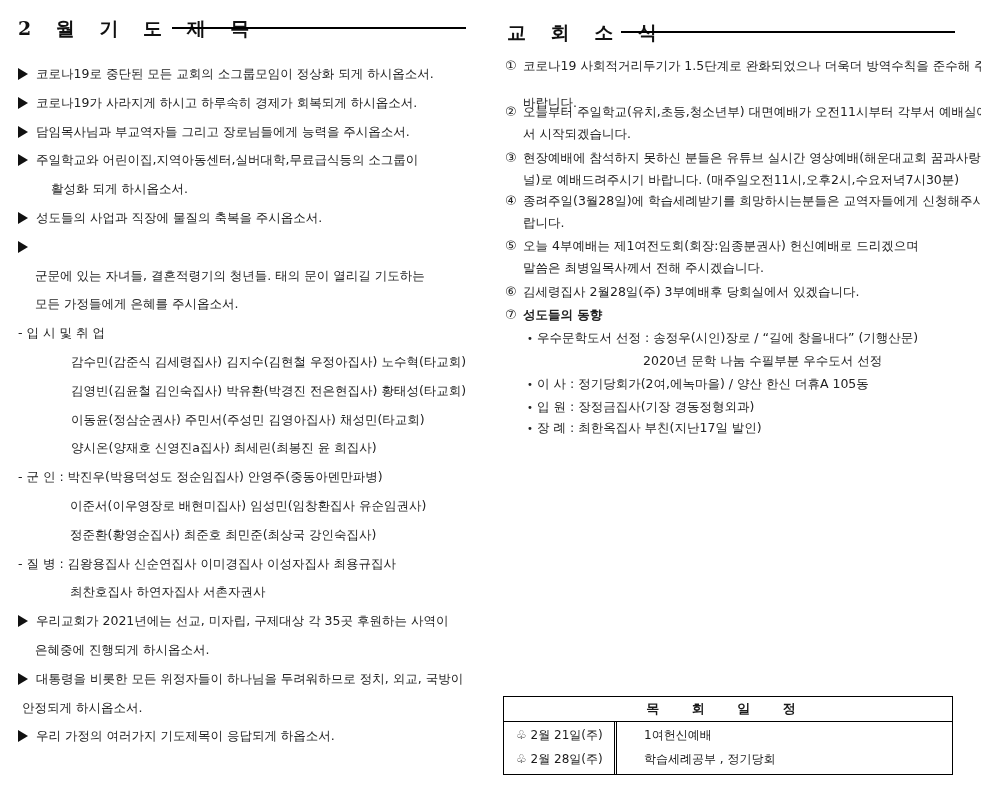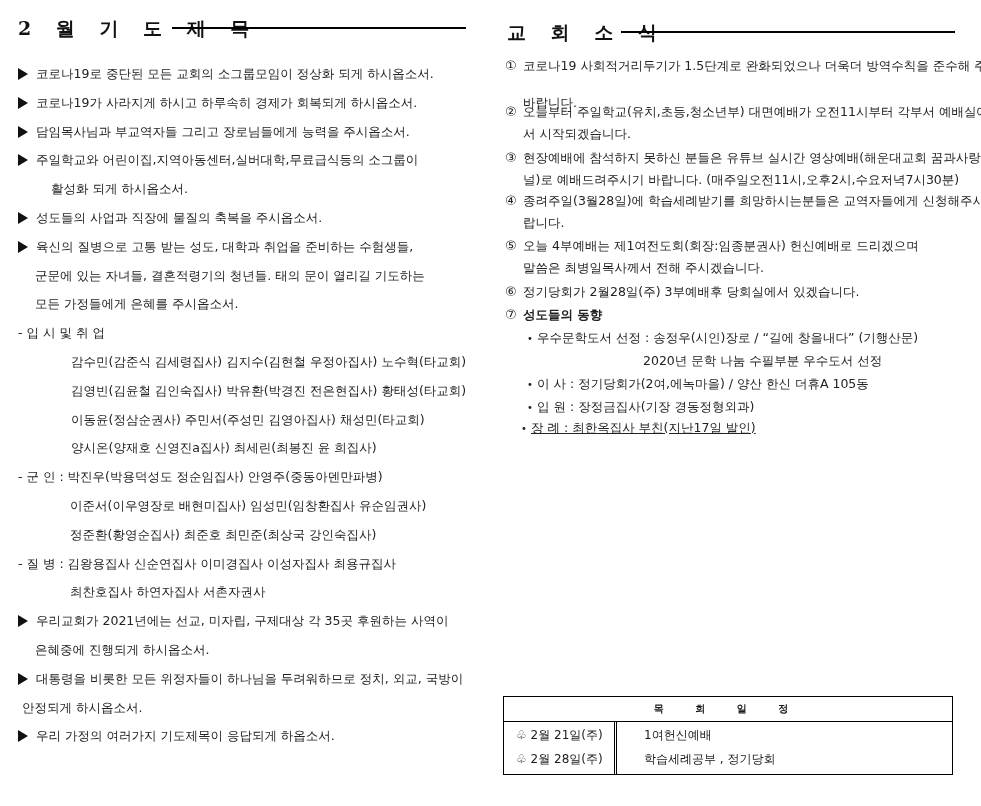--- a/index.html
+++ b/index.html
@@ -32,21 +32,21 @@
     .dot { display: inline-block; width: 14px; text-align: center; font-size: 10px; }
     .bold { font-weight: bold; }
 
     
     .sched {
       position: absolute; left: 503px; top: 696px; width: 450px; height: 79px;
       border: 1.5px solid #000; box-sizing: border-box;
     }
     .sched-title {
       height: 24px; border-bottom: 1.5px solid #000; text-align: center;
-      font-weight: bold; font-size: 10px; letter-spacing: 14px; line-height: 24px;
+      font-weight: bold; font-size: 13px; letter-spacing: 14px; line-height: 24px;
     }
     .sched-body { position: relative; height: 53px; }
     .sched-divider {
       position: absolute; left: 110px; top: 0; bottom: 0; width: 3px;
       border-left: 1px solid #000; border-right: 1px solid #000; box-sizing: border-box;
     }
     .sched-row { position: absolute; left: 0; right: 0; font-size: 12px; white-space: nowrap; }
     .sched-date { position: absolute; left: 12px; }
     .sched-event { position: absolute; left: 140px; }
   </style>
@@ -56,21 +56,21 @@
 <div class="col left">
   <div class="heading" style="left:18px; top:16px;">2 월 기 도 제 목</div>
   <div class="heading-rule" style="left:172px; top:27px; width:294px;"></div>
   <div id="prayer-list">
       <div class="line" style="left: 18px; top: 66px;"><span class="bullet-arrow"></span><span>코로나19로 중단된 모든 교회의 소그룹모임이 정상화 되게 하시옵소서.</span></div>
       <div class="line" style="left: 18px; top: 94.8px;"><span class="bullet-arrow"></span><span>코로나19가 사라지게 하시고 하루속히 경제가 회복되게 하시옵소서.</span></div>
       <div class="line" style="left: 18px; top: 123.6px;"><span class="bullet-arrow"></span><span>담임목사님과 부교역자들 그리고 장로님들에게 능력을 주시옵소서.</span></div>
       <div class="line" style="left: 18px; top: 152.4px;"><span class="bullet-arrow"></span><span>주일학교와 어린이집,지역아동센터,실버대학,무료급식등의 소그룹이</span></div>
       <div class="line" style="left: 51px; top: 181.2px;"><span>활성화 되게 하시옵소서.</span></div>
       <div class="line" style="left: 18px; top: 210px;"><span class="bullet-arrow"></span><span>성도들의 사업과 직장에 물질의 축복을 주시옵소서.</span></div>
-      <div class="line" style="left: 18px; top: 238.8px;"><span class="bullet-arrow"></span><span>육신의 질병으로 고통 받는 성도, 대학과 취업을 준비하는 수험생들,</span></div>
+      <div class="line" style="left: 18px; top: 238.8px;"><span class="bullet-arrow"></span></div>
       <div class="line" style="left: 35px; top: 267.6px;"><span>군문에 있는 자녀들, 결혼적령기의 청년들. 태의 문이 열리길 기도하는</span></div>
       <div class="line" style="left: 35px; top: 296.4px;"><span>모든 가정들에게 은혜를 주시옵소서.</span></div>
       <div class="line" style="left: 18px; top: 325.2px;"><span>- 입 시  및  취 업</span></div>
       <div class="line" style="left: 71px; top: 354px;"><span>감수민(감준식 김세령집사) 김지수(김현철 우정아집사) 노수혁(타교회)</span></div>
       <div class="line" style="left: 71px; top: 382.8px; text-align: right;"><span>김영빈(김윤철 김인숙집사) 박유환(박경진 전은현집사) 황태성(타교회)</span></div>
       <div class="line" style="left: 71px; top: 411.6px;"><span>이동윤(정삼순권사) 주민서(주성민 김영아집사) 채성민(타교회)</span></div>
       <div class="line" style="left: 71px; top: 440.4px;"><span>양시온(양재호 신영진a집사) 최세린(최봉진 윤 희집사)</span></div>
       <div class="line" style="left: 18px; top: 469.2px;"><span>- 군 인 : 박진우(박용덕성도 정순임집사)   안영주(중동아덴만파병)</span></div>
       <div class="line" style="left: 70px; top: 498px;"><span>이준서(이우영장로 배현미집사)   임성민(임창환집사 유순임권사)</span></div>
       <div class="line" style="left: 70px; top: 526.8px; text-align: center;"><span>정준환(황영순집사)   최준호 최민준(최상국 강인숙집사)</span></div>
@@ -91,27 +91,27 @@
       <div class="line" style="top: 58px; left: 10px;"><span class="num">①</span><span>코로나19 사회적거리두기가 1.5단계로 완화되었으나 더욱더 방역수칙을 준수해 주시기</span></div>
       <div class="line" style="top: 95px; left: 28px;"><span>바랍니다.</span></div>
       <div class="line" style="top: 104px; left: 10px;"><span class="num">②</span><span>오늘부터 주일학교(유치,초등,청소년부) 대면예배가 오전11시부터 각부서 예배실에</span></div>
       <div class="line" style="top: 126px; left: 28px;"><span>서 시작되겠습니다.</span></div>
       <div class="line" style="top: 150px; left: 10px;"><span class="num">③</span><span>현장예배에 참석하지 못하신 분들은 유튜브 실시간 영상예배(해운대교회 꿈과사랑 채</span></div>
       <div class="line" style="top: 172px; left: 28px;"><span>널)로 예배드려주시기 바랍니다. (매주일오전11시,오후2시,수요저녁7시30분)</span></div>
       <div class="line" style="top: 193px; left: 10px;"><span class="num">④</span><span>종려주일(3월28일)에 학습세례받기를 희망하시는분들은 교역자들에게 신청해주시기 바</span></div>
       <div class="line" style="top: 215px; left: 28px;"><span>랍니다.</span></div>
       <div class="line" style="top: 238px; left: 10px;"><span class="num">⑤</span><span>오늘 4부예배는 제1여전도회(회장:임종분권사) 헌신예배로 드리겠으며</span></div>
       <div class="line" style="top: 260px; left: 28px;"><span>말씀은 최병일목사께서 전해 주시겠습니다.</span></div>
-      <div class="line" style="top: 284px; left: 10px;"><span class="num">⑥</span><span>정기당회가 2월28일(주) 3부예배후 당회실에서 있겠습니다.</span></div>
+      <div class="line" style="top: 284px; left: 10px;"><span class="num">⑥</span><span>김세령집사 2월28일(주) 3부예배후 당회실에서 있겠습니다.</span></div>
       <div class="line" style="top: 307px; left: 10px;"><span class="num">⑦</span><span class="bold">성도들의 동향</span></div>
       <div class="line" style="top: 330px; left: 28px;"><span class="dot">•</span><span>우수문학도서 선정 : 송정우(시인)장로 / “길에 창을내다” (기행산문)</span></div>
       <div class="line" style="top: 353px; left: 148px;"><span>2020년 문학 나눔 수필부분 우수도서 선정</span></div>
       <div class="line" style="top: 376px; left: 28px;"><span class="dot">•</span><span>이 사 : 정기당회가(2여,에녹마을) / 양산 한신 더휴A 105동</span></div>
       <div class="line" style="top: 399px; left: 28px;"><span class="dot">•</span><span>입 원 : 장정금집사(기장 경동정형외과)</span></div>
-      <div class="line" style="top: 420px; left: 22px; text-decoration: underline;"><span class="dot">•</span><span>장 례 : 최한옥집사 부친(지난17일 발인)</span></div>
+      <div class="line" style="top: 420px; left: 28px;"><span class="dot">•</span><span>장 례 : 최한옥집사 부친(지난17일 발인)</span></div>
     </div>
 </div>
 
 <div class="sched">
   <div class="sched-title">목 회 일 정</div>
   <div class="sched-body">
     <div class="sched-divider"></div>
     <div class="sched-row" style="top:5px;">
       <span class="sched-date"><span>♧</span> <span>2월 21일(주)</span></span>
       <span class="sched-event">1여헌신예배</span>

